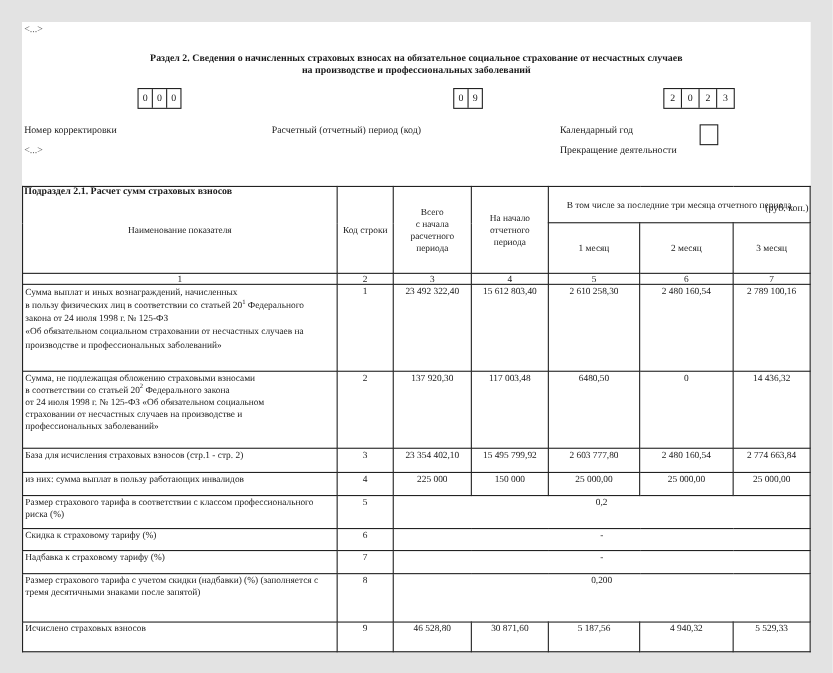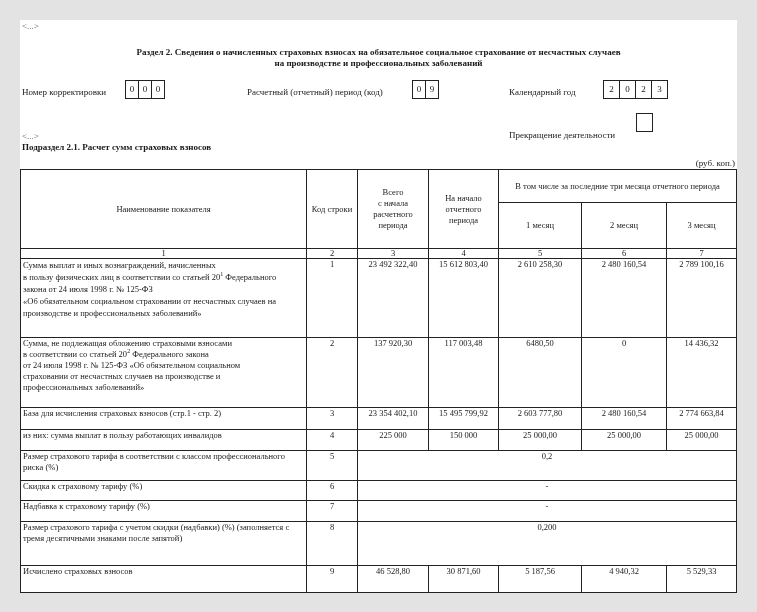--- a/index.html
+++ b/index.html
@@ -1,20 +1,20 @@
 <!DOCTYPE html>
 <html><head>
 <meta charset="utf-8">
 <style>
   html, body { margin:0; padding:0; }
   body { width:757px; height:612px; background:#e3e3e3; position:relative; overflow:hidden;
          font-family:"Liberation Serif", "DejaVu Serif", serif; color:#1a1a1a; }
   .sheet { position:absolute; left:20px; top:20px; width:717px; height:572px; background:#ffffff; }
   .abs { position:absolute; white-space:nowrap; }
-  .t9 { font-size:9px; line-height:11px; }
+  .t9 { font-size:9px; line-height:11px;margin-top:26px; }
   .bold { font-weight:bold; }
   .ellipsis { color:#555; font-size:9px; }
   .title { left:0; width:717px; text-align:center; font-size:9px; font-weight:bold; line-height:11px; }
   .boxes { display:flex; border:1px solid #222; height:17px; }
   .boxes span { width:12px; height:17px; border-right:1px solid #222; font-size:9px; text-align:center; line-height:17px; }
   .boxes span:last-child { border-right:none; }
   .boxes.wide span { width:15px; }
   .checkbox { width:15px; height:17px; border:1px solid #222; background:#fff; }
 
   table.main { position:absolute; left:0px; top:149px; border-collapse:collapse; table-layout:fixed;
@@ -50,21 +50,21 @@
   </div>
 
   <div class="abs t9" style="left:489px;top:67px;">Календарный год</div>
   <div class="abs boxes wide" style="left:583px;top:60px;">
     <span>2</span>
     <span>0</span>
     <span>2</span>
     <span>3</span>
   </div>
 
-  <div class="abs t9" style="left:489px;top:110px;">Прекращение деятельности</div>
+  <div class="abs t9" style="left:489px;top:85px;">Прекращение деятельности</div>
   <div class="abs checkbox" style="left:616px;top:93px;"></div>
 
   <div class="abs ellipsis" style="left:2px;top:111px;">&lt;...&gt;</div>
   <div class="abs t9 bold" style="left:2px;top:122px;">Подраздел 2.1. Расчет сумм страховых взносов</div>
 
   <div class="abs t9" style="right:2px;top:138px;">(руб. коп.)</div>
 
   <table class="main">
     <colgroup>
       <col style="width:286px">

